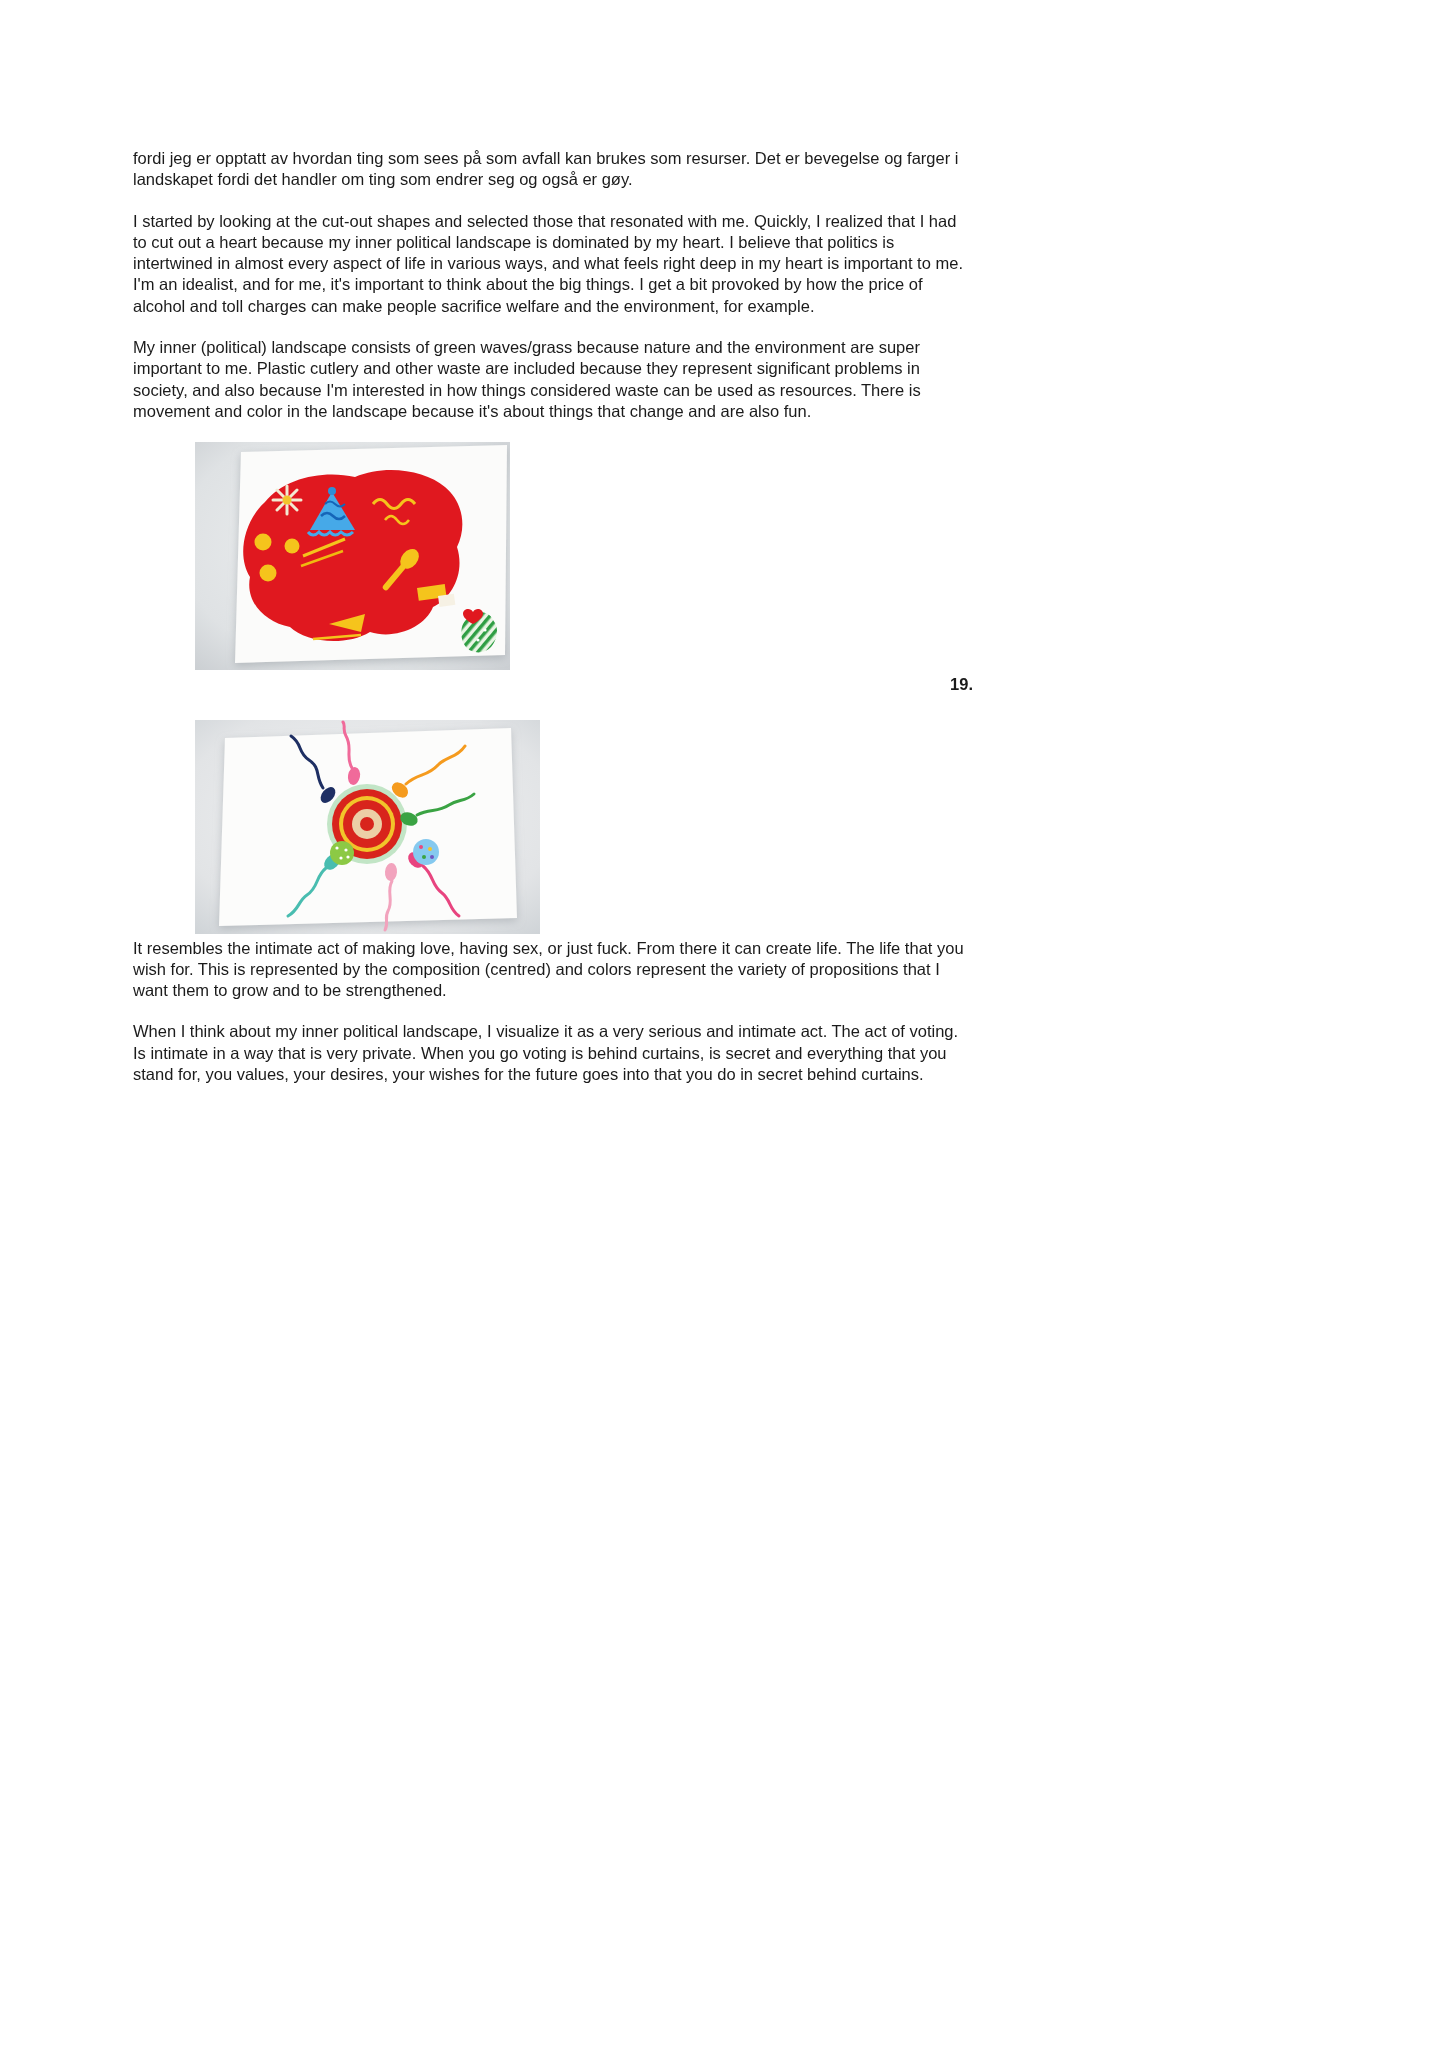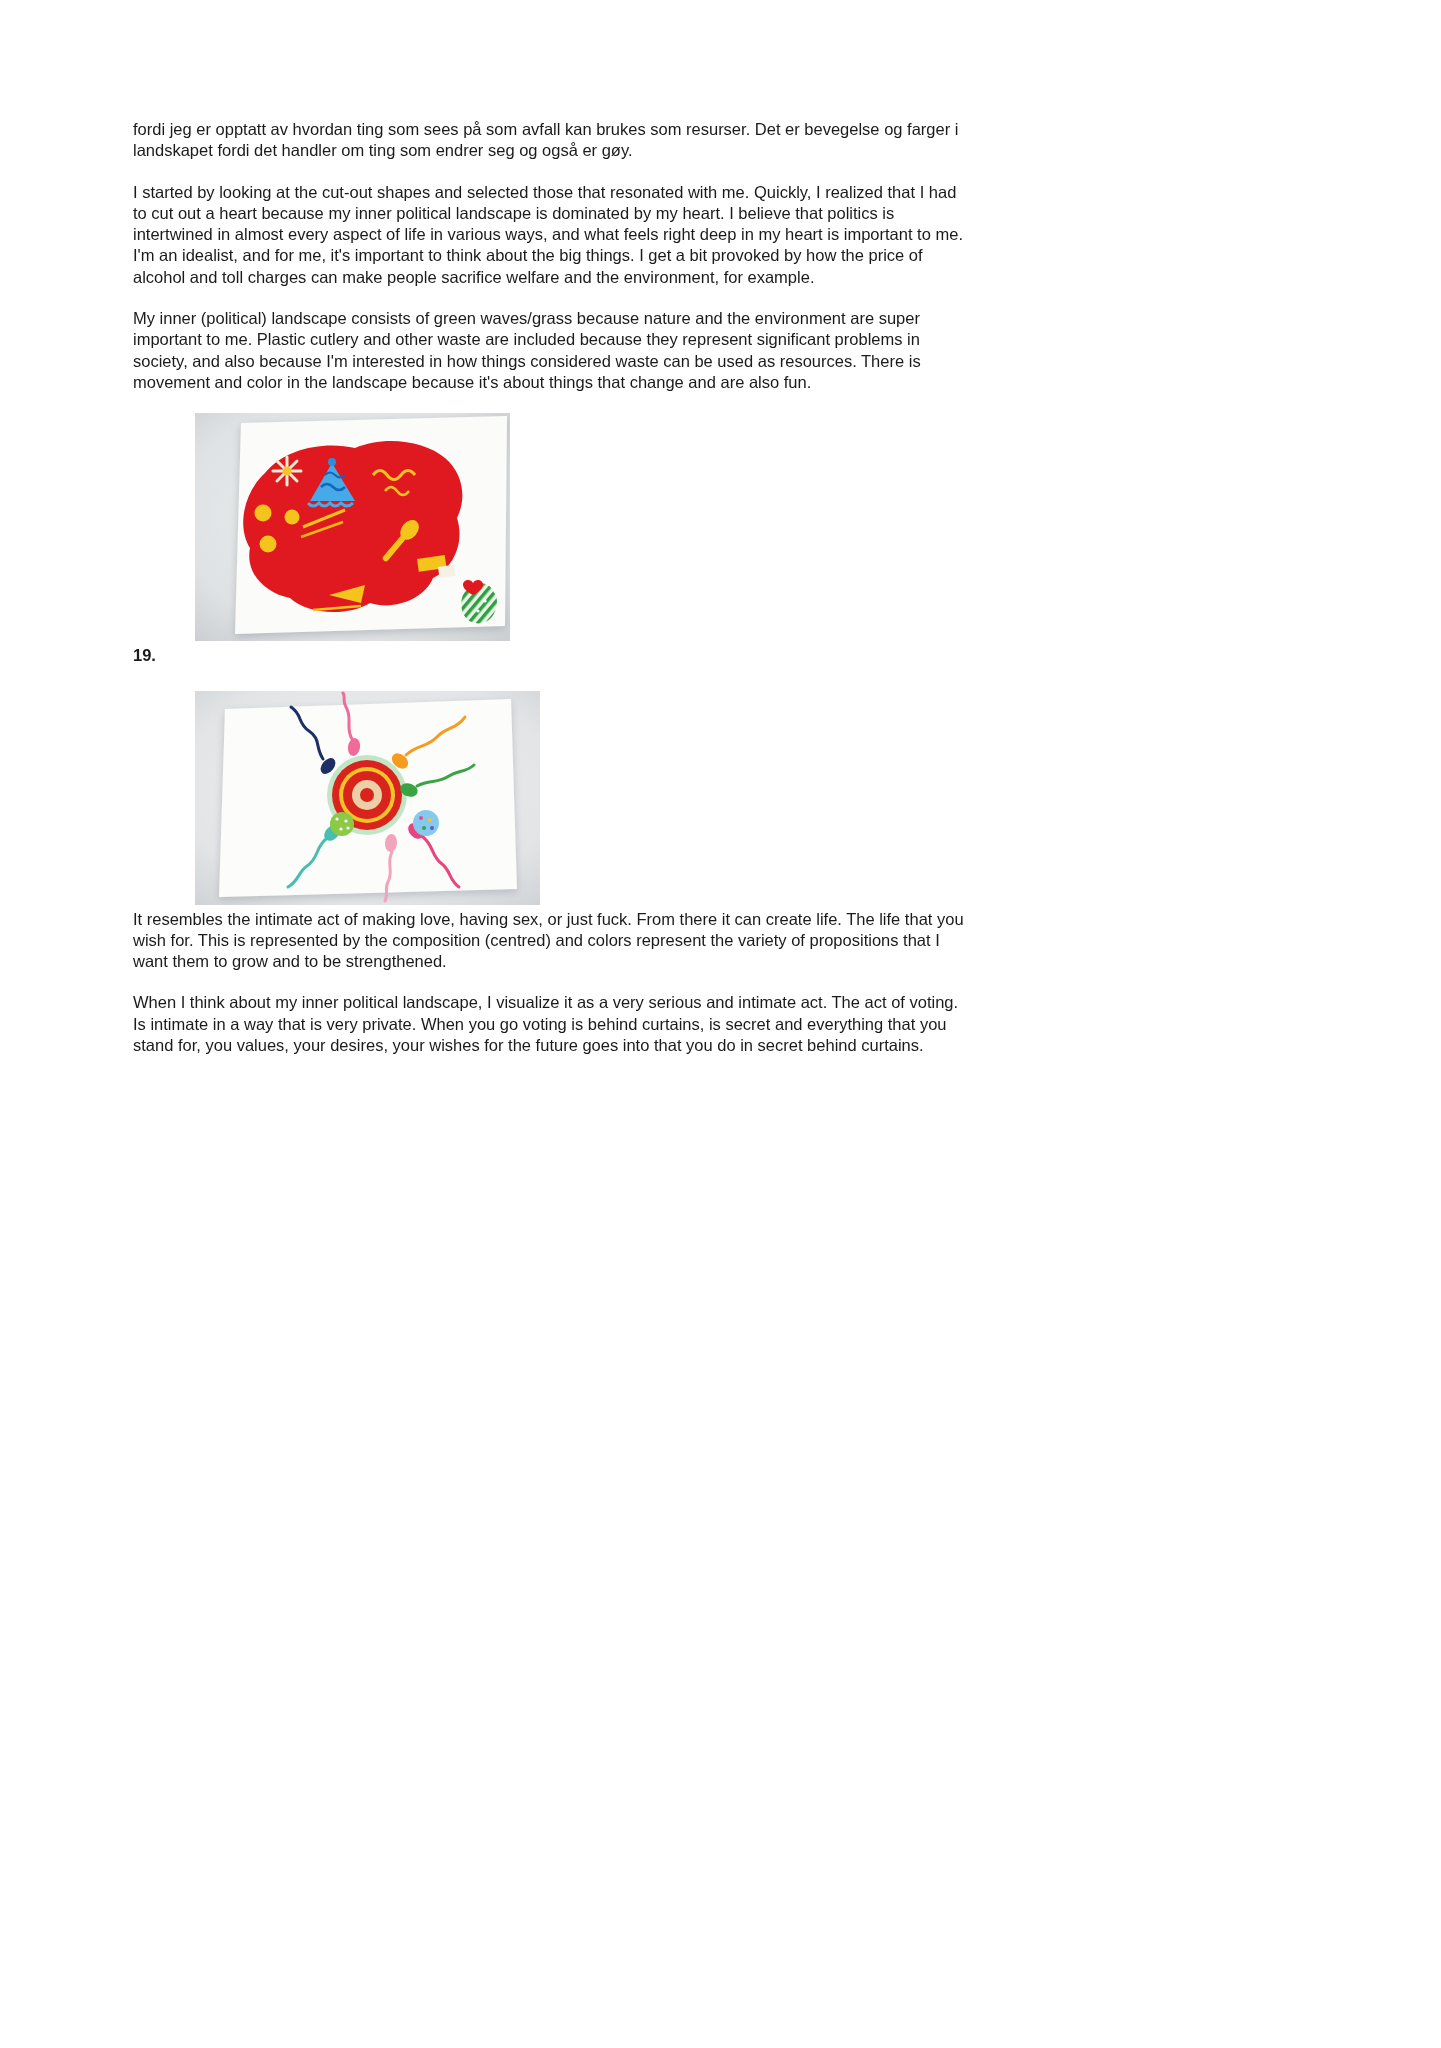--- a/index.html
+++ b/index.html
@@ -4,28 +4,28 @@
 <style>
   * { margin:0; padding:0; box-sizing:border-box; }
   html, body { background:#ffffff; }
   body {
     width:1441px; height:2048px;
     position:relative; overflow:hidden;
     font-family:"Liberation Sans", sans-serif;
     color:#1b1b1b;
   }
   .doc {
-    position:absolute; left:133px; top:119px; width:840px;
+    position:absolute; left:133px; top:148px; width:840px;
     font-size:16.5px; line-height:21.3px;
   }
   .doc p { margin:0 0 20px 0; }
   .plain { font-style:normal; }
   .italic { }
   .heading { font-style:normal; margin-bottom:0 !important; }
-  .caption-num { font-weight:bold; font-style:normal; margin:5px 0 20px 0; }
+  .caption-num { font-weight:bold; font-style:normal; margin:5px 0 20px 0;text-align:right; }
   .figure {
     margin:14px 0 4px 62px;
     line-height:0;
   }
   .figure svg { display:block; }
 </style>
 </head>
 <body>
 
 <div class="doc">

